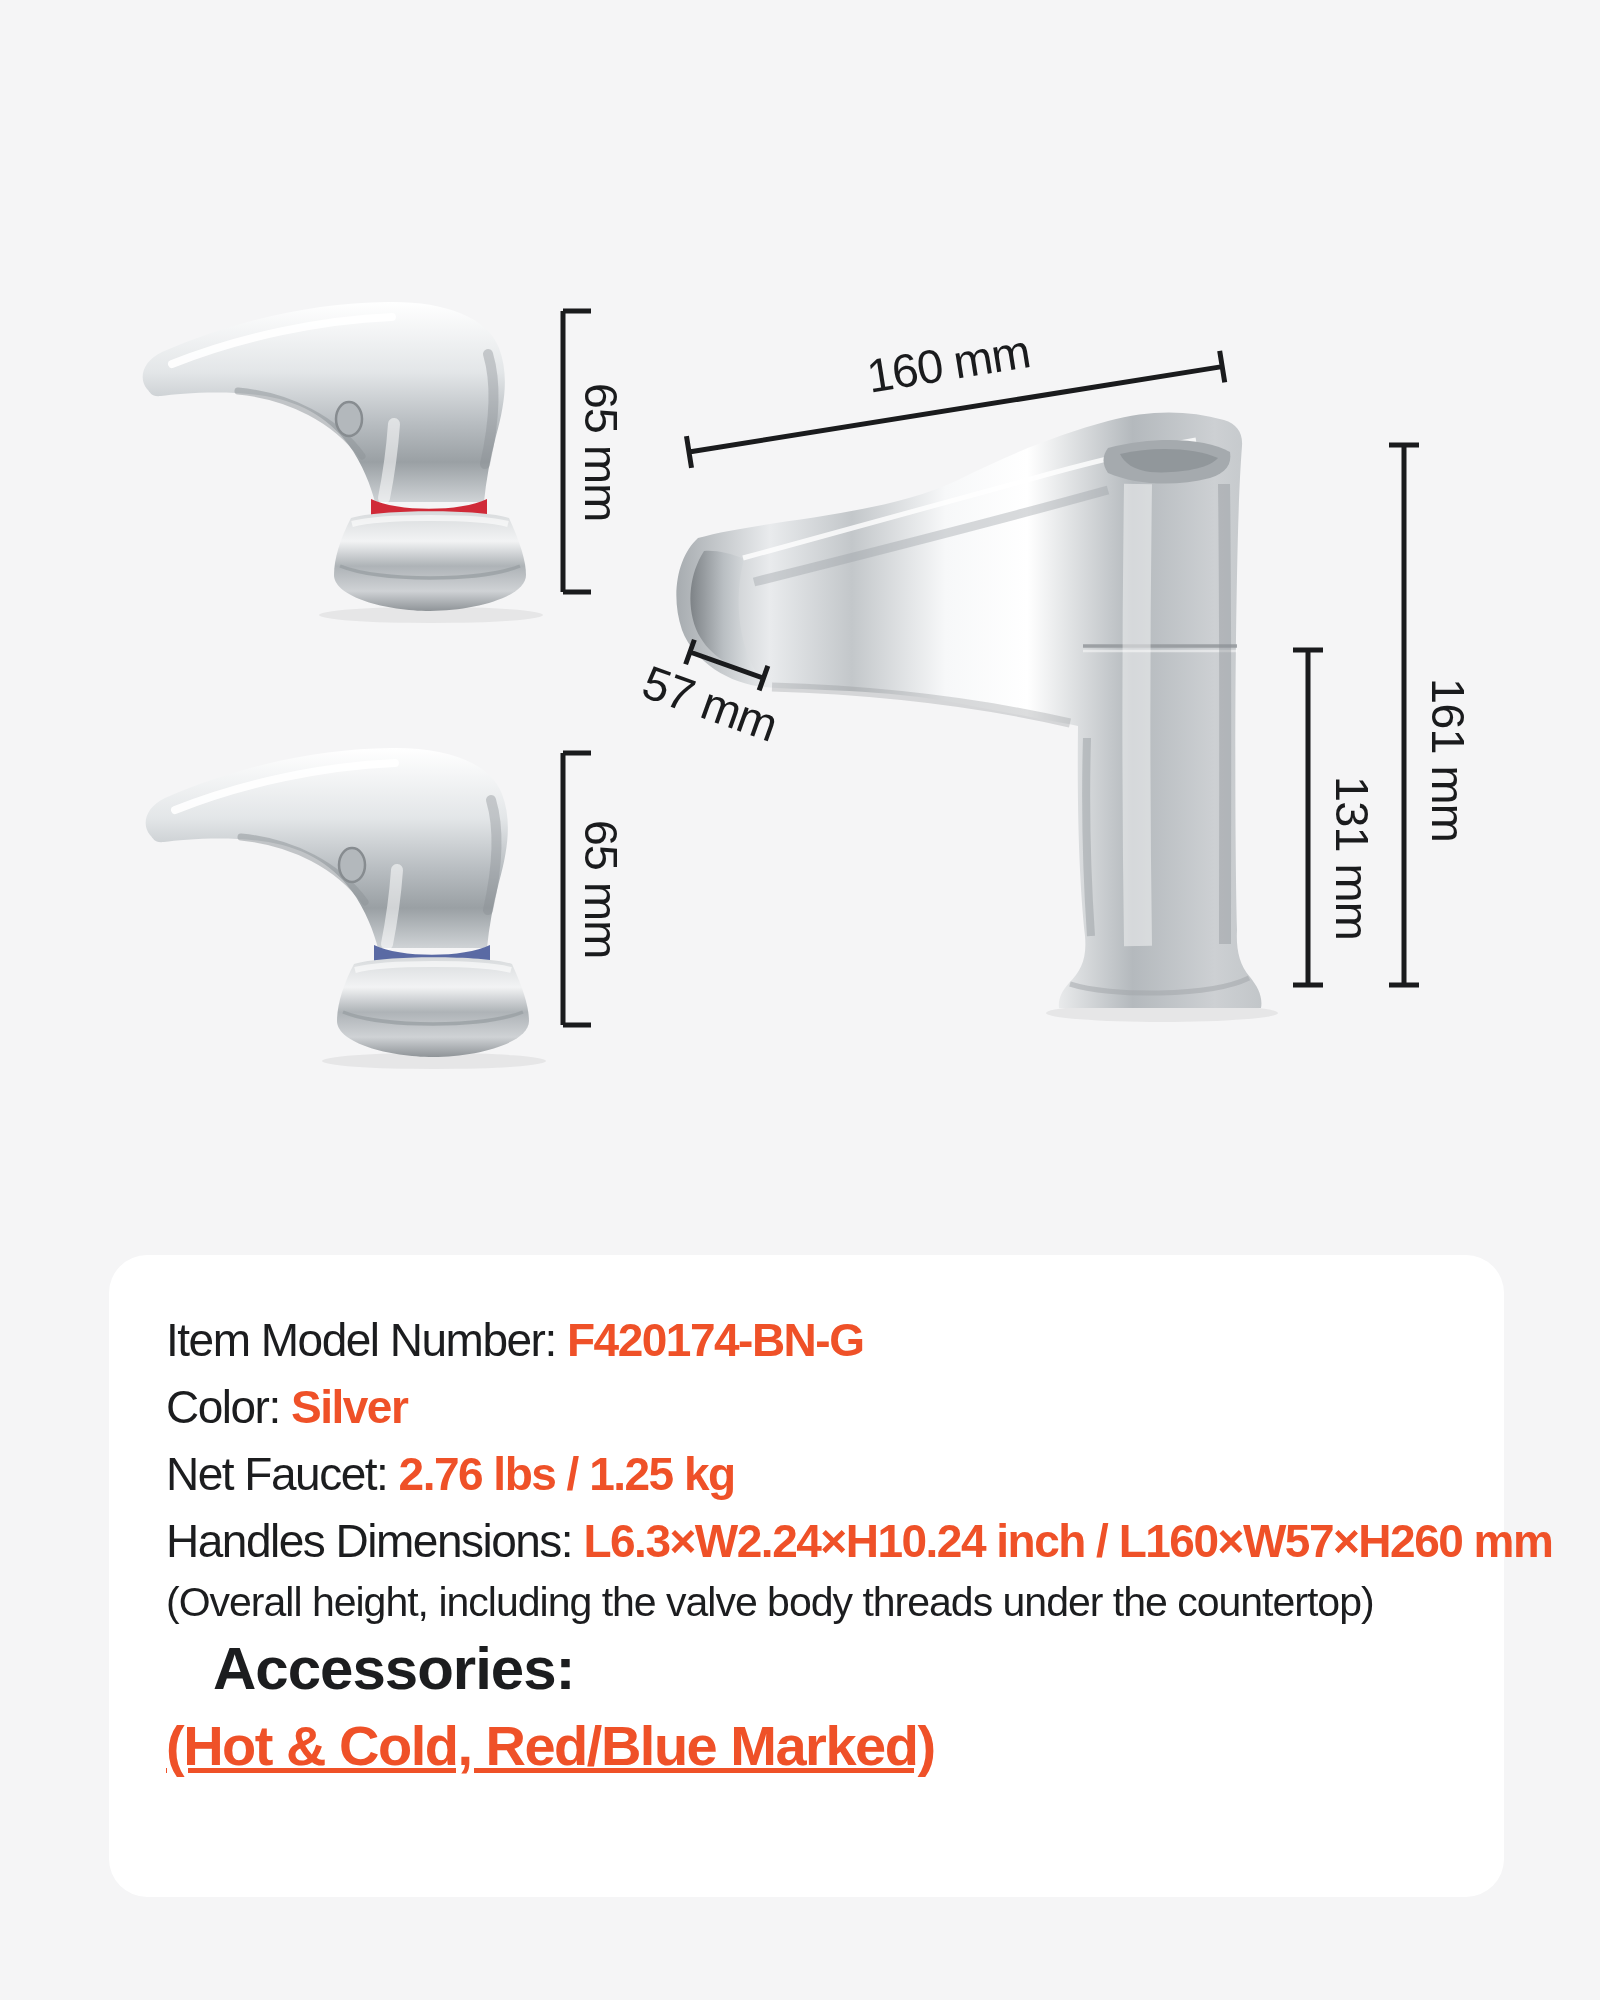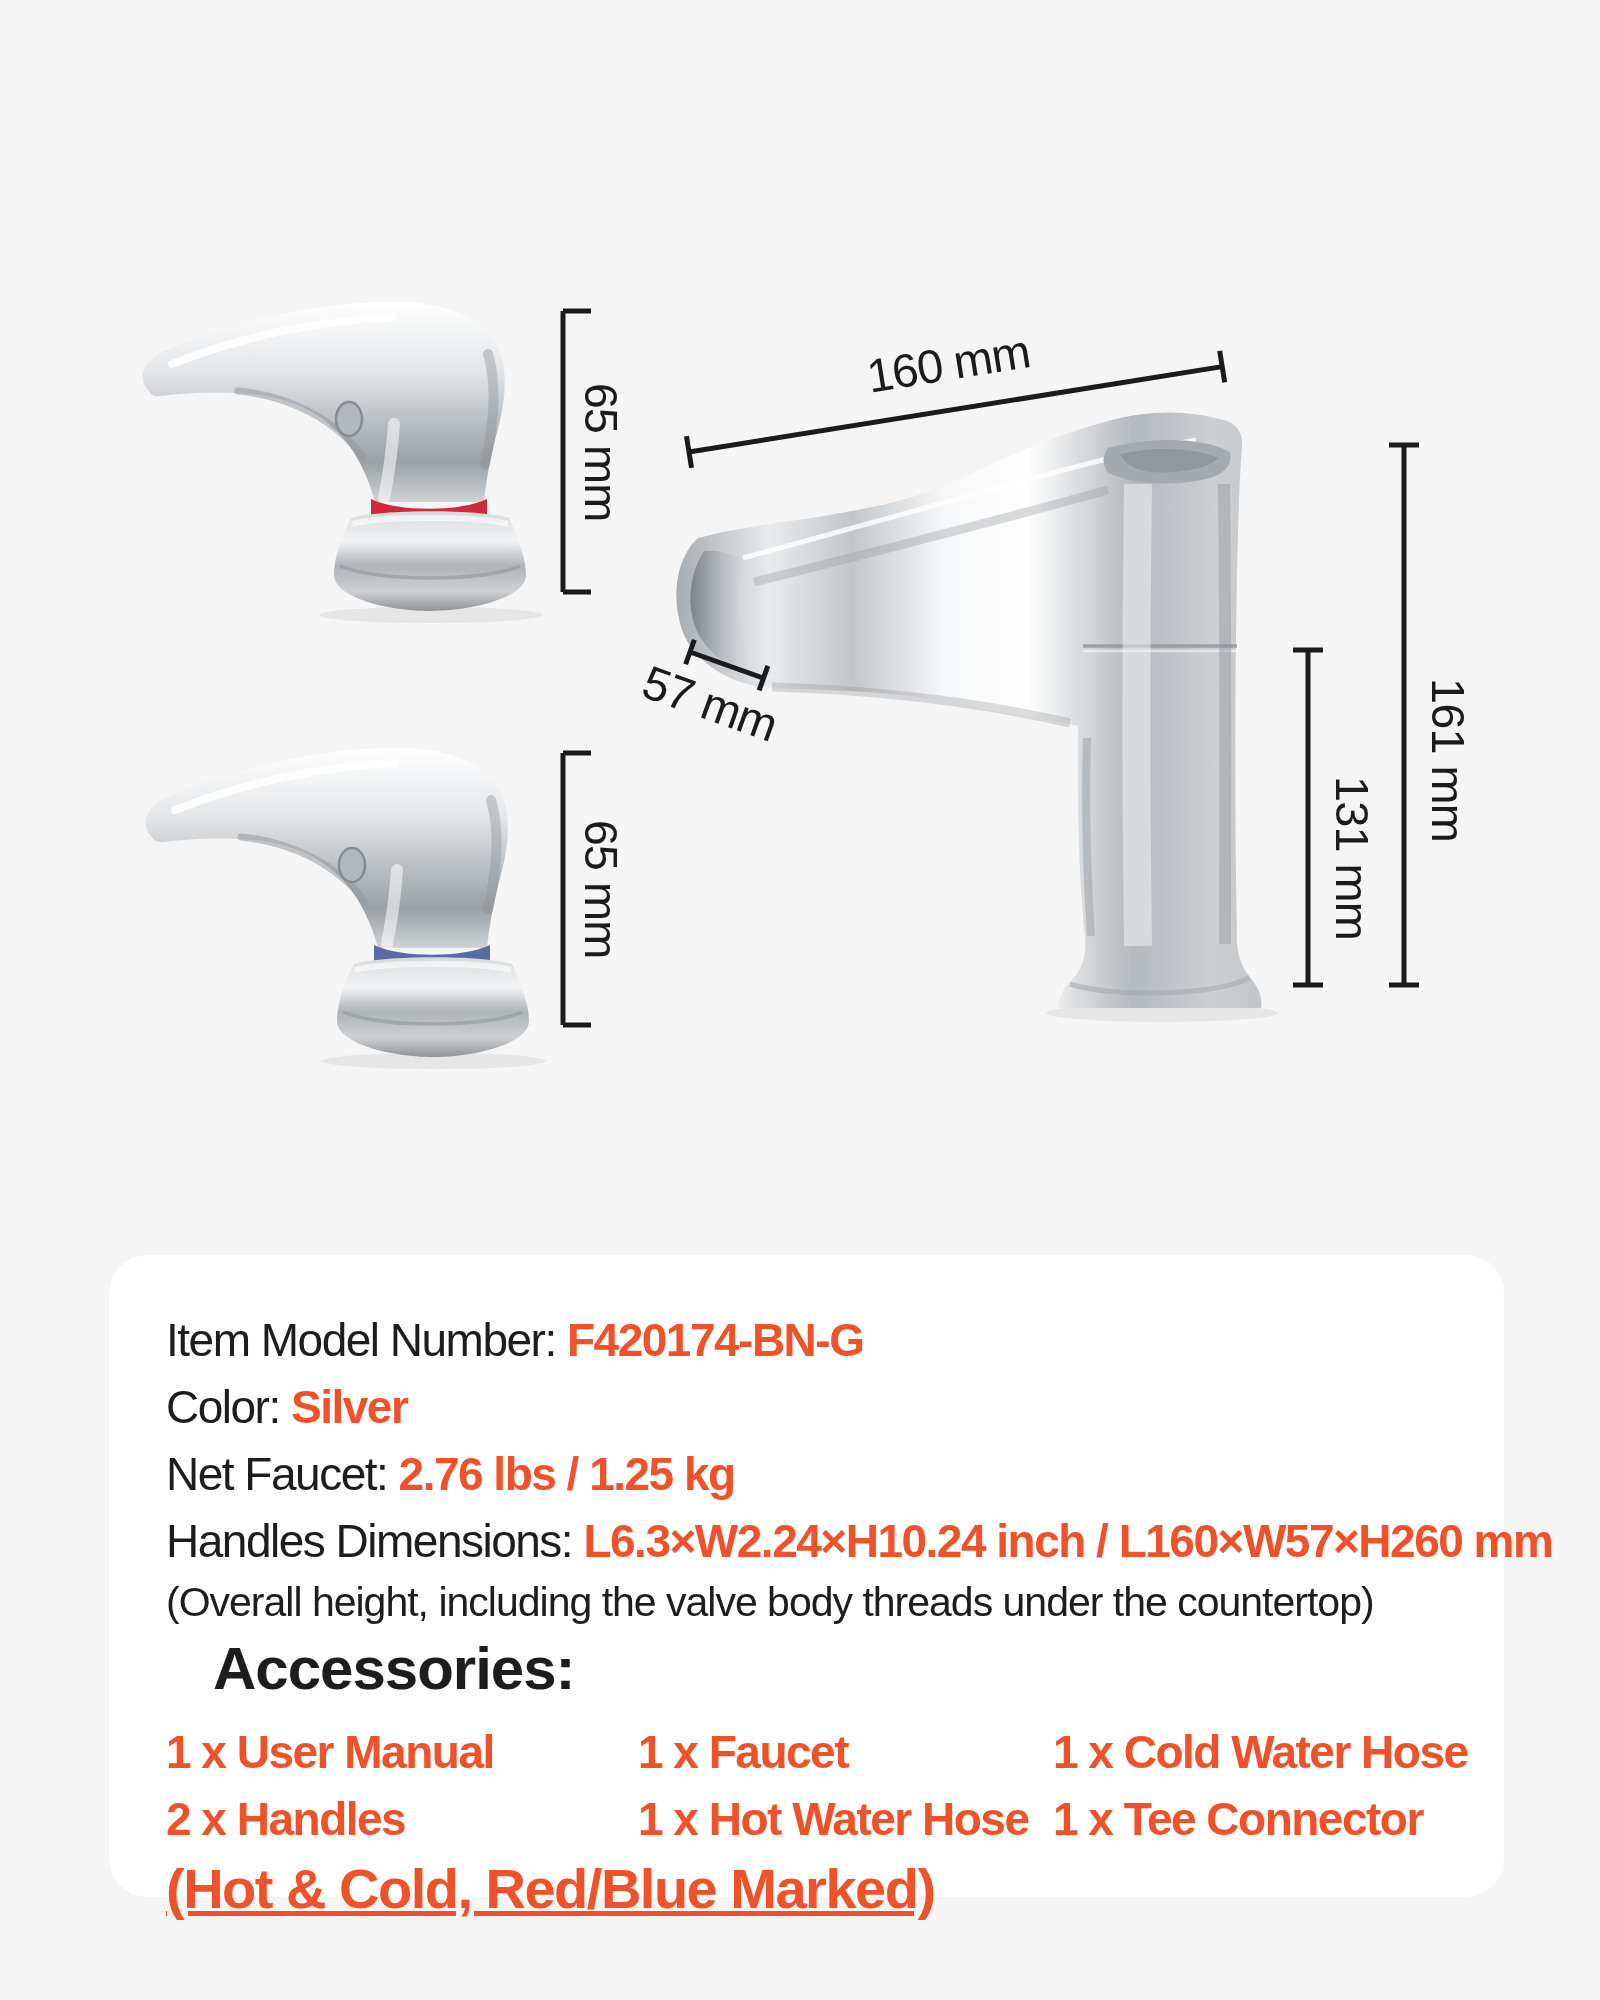--- a/index.html
+++ b/index.html
@@ -212,24 +212,16 @@
 
     <div class="spec-row" style="margin-bottom:0;">
       <span>Handles Dimensions:</span>
       <span class="val">L6.3×W2.24×H10.24 inch / L160×W57×H260 mm</span>
     </div>
 
     <div class="note-black">(Overall height, including the valve body threads under the countertop)</div>
 
     <div class="acc-heading">Accessories:</div>
 
-    <div class="acc-grid">
-      <div class="acc-item">1 x User Manual</div>
-      <div class="acc-item">1 x Faucet</div>
-      <div class="acc-item">1 x Cold Water Hose</div>
-      <div class="acc-item">2 x Handles</div>
-      <div class="acc-item">1 x Hot Water Hose</div>
-      <div class="acc-item">1 x Tee Connector</div>
-    </div>
 
     <div class="acc-note">(Hot &amp; Cold, Red/Blue Marked)</div>
   </div>
 </div>
 
 </body></html>

